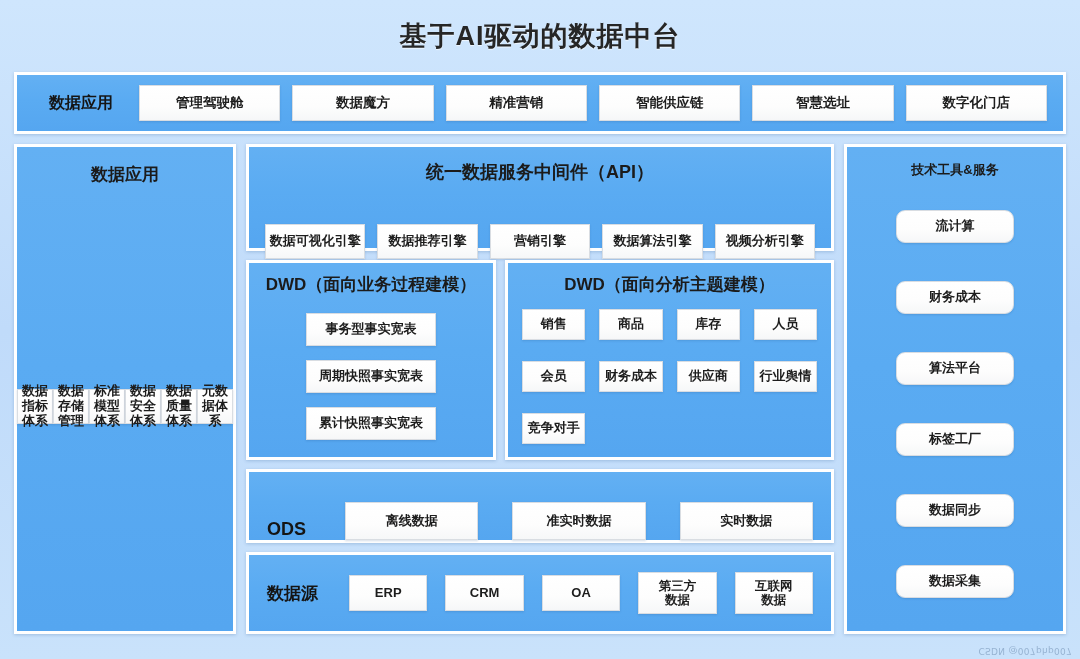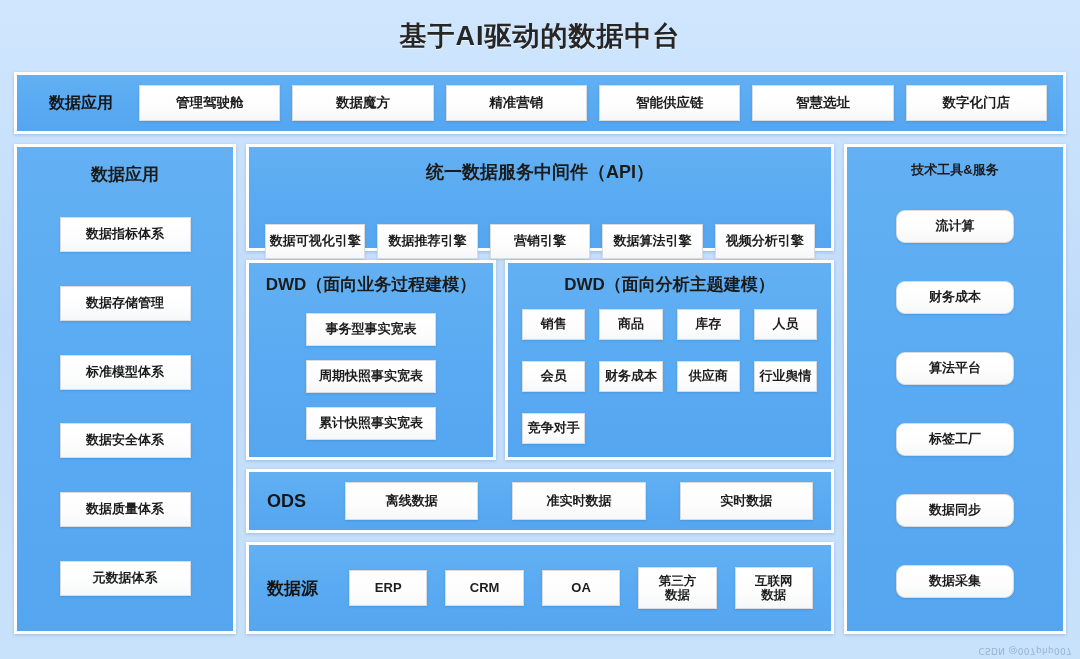--- a/index.html
+++ b/index.html
@@ -117,21 +117,21 @@
     display: flex;
     flex-direction: column;
     align-items: center;
     padding: 16px 0 10px 0;
   }
   .left-col .panel-heading { margin-bottom: 14px; }
   .left-col .chip-list {
     flex: 1;
     width: 100%;
     display: flex;
-    flex-direction: column;
+    flex-direction: row;
     align-items: center;
     justify-content: space-around;
     padding-bottom: 8px;
   }
   .left-col .chip {
     width: 131px;
     height: 35px;
   }
 
   
@@ -200,23 +200,23 @@
     width: 100%;
     display: grid;
     grid-template-columns: repeat(4, 1fr);
     gap: 16px 14px;
     align-content: space-around;
   }
   .dwd-theme .chip { height: 31px; }
 
   
   .ods-panel {
-    height: 64px;
-    display: flex;
-    align-items: center;
+    height: 74px;
+    display: flex;
+    align-items: flex-end;
     padding: 0 18px;
   }
   .ods-panel .row-label { width: 72px; font-size: 18px; text-align: left; }
   .ods-panel .chips {
     flex: 1;
     display: flex;
     gap: 34px;
     margin-left: 6px;
   }
   .ods-panel .chip {

